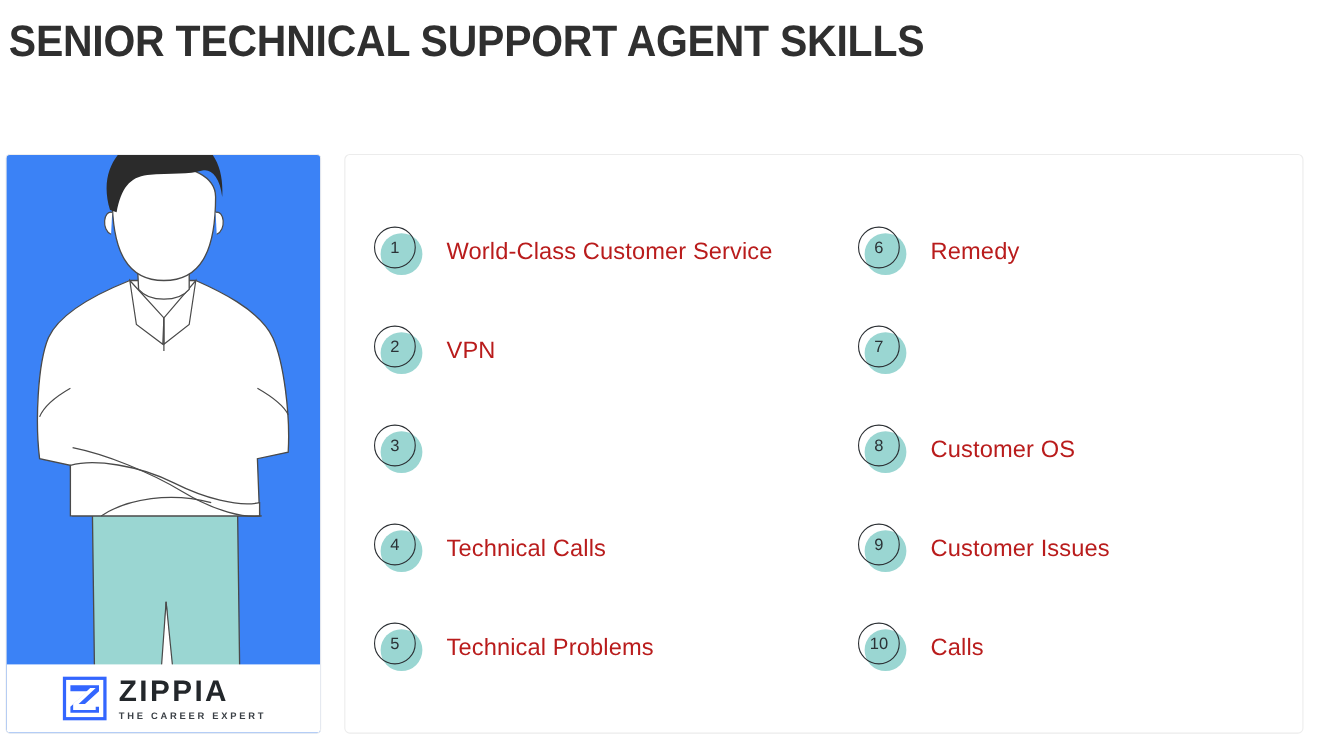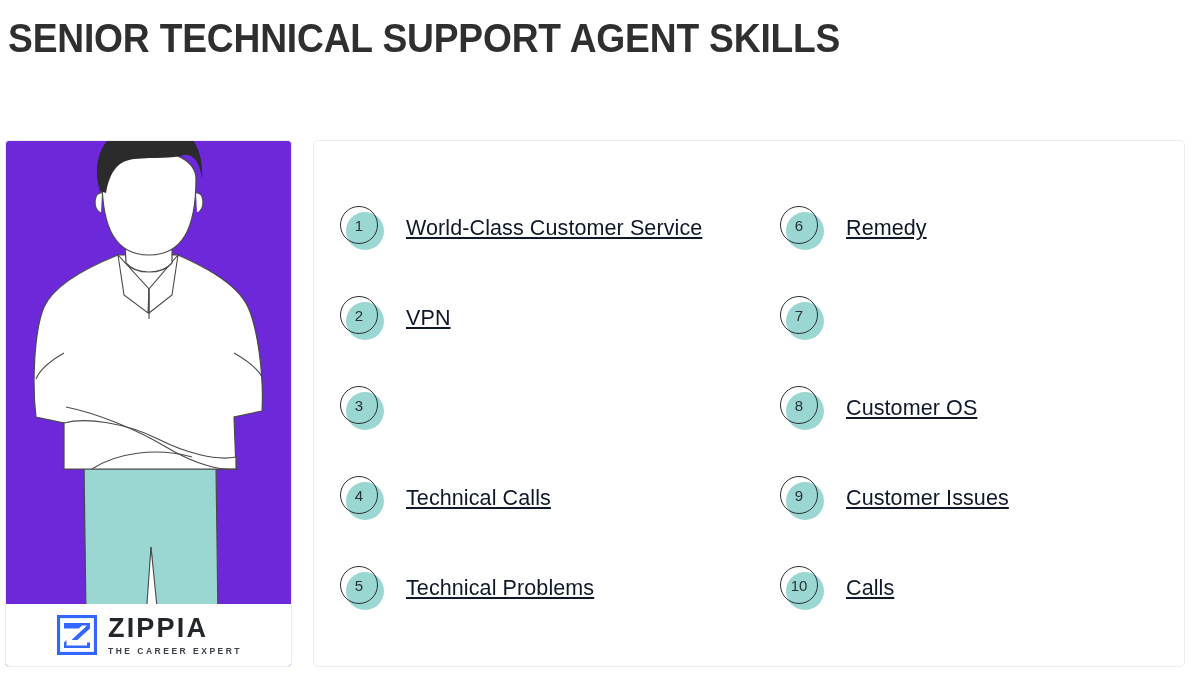--- a/index.html
+++ b/index.html
@@ -34,21 +34,21 @@
 
   
   .portrait-panel {
     position: absolute;
     left: 5px;
     top: 140px;
     width: 287px;
     height: 527px;
     border: 1px solid #eeeeee;
     border-radius: 4px;
-    background: #6d28d9;
+    background: #3b82f6;
     box-sizing: border-box;
     overflow: hidden;
   }
   .portrait-art {
     position: absolute;
     left: 0;
     top: -24px;
     width: 287px;
     height: 500px;
   }
@@ -148,24 +148,23 @@
     justify-content: center;
     font-family: "Liberation Sans", sans-serif;
     font-size: 15px;
     font-weight: 400;
     color: #2b3236;
   }
   .skill-label {
     font-family: "Liberation Sans", sans-serif;
     font-size: 21.5px;
     font-weight: 400;
-    color: #0f172a;
+    color: #b91c1c;
     white-space: nowrap;
     letter-spacing: 0.1px;
-    text-decoration: underline;
   }
 </style>
 </head>
 <body>
 
 <div class="page-title">SENIOR TECHNICAL SUPPORT AGENT SKILLS</div>
 
 <div class="portrait-panel">
 
   <svg class="portrait-art" viewBox="0 0 287 500">

